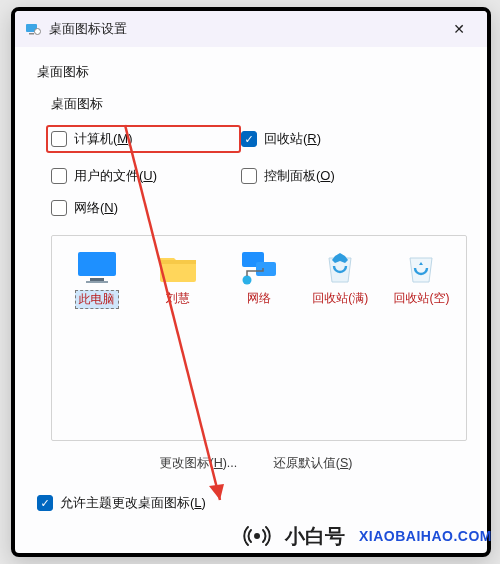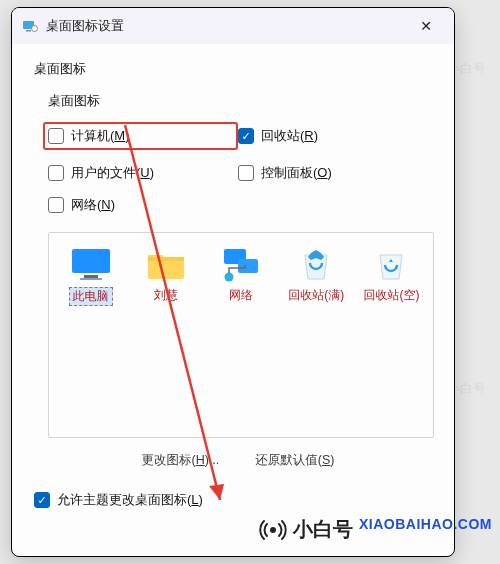--- a/index.html
+++ b/index.html
@@ -10,24 +10,24 @@
     background: #e8e8e8;
     width: 500px;
     height: 564px;
     position: relative;
     overflow: hidden;
   }
   .window {
     position: absolute;
     left: 11px;
     top: 7px;
-    width: 444px;
+    width: 480px;
     height: 550px;
     background: #fdfdfe;
-    border: 1px solid #000000;
+    border: 4px solid #000000;
     border-radius: 8px;
     box-shadow: 0 6px 22px rgba(0,0,0,0.18);
     overflow: hidden;
   }
   .titlebar {
     height: 36px;
     background: #f4f2fb;
     display: flex;
     align-items: center;
     padding: 0 8px 0 10px;
@@ -104,22 +104,22 @@
   }
   .linkbtn { font-size: 12.5px; color: #3a3a3a; }
   .linkbtn u { text-decoration: underline; }
 
   .theme-row { margin-top: 22px; display: flex; align-items: center; gap: 7px; }
 
   
   .wm { position: absolute; color: #d8d8d8; font-size: 13px; pointer-events: none; user-select: none; font-weight: 500; }
   .wm-logo {
     position: absolute;
-    right: 8px; bottom: 20px;
-    display: flex; gap: 6px;
+    right: 8px; bottom: 14px;
+    display: flex; align-items: center; gap: 14px;
     color: #333;
     font-weight: 600;
   }
   .wm-logo .ring {
     width: 28px; height: 28px; border-radius: 50%;
   }
   .wm-logo .cn { font-size: 20px; color: #222; }
   .wm-logo .en { font-size: 14px; color: #1d4ed8; letter-spacing: 0.5px; }
 
   .arrow-svg { position: absolute; left: 0; top: 0; pointer-events: none; }

